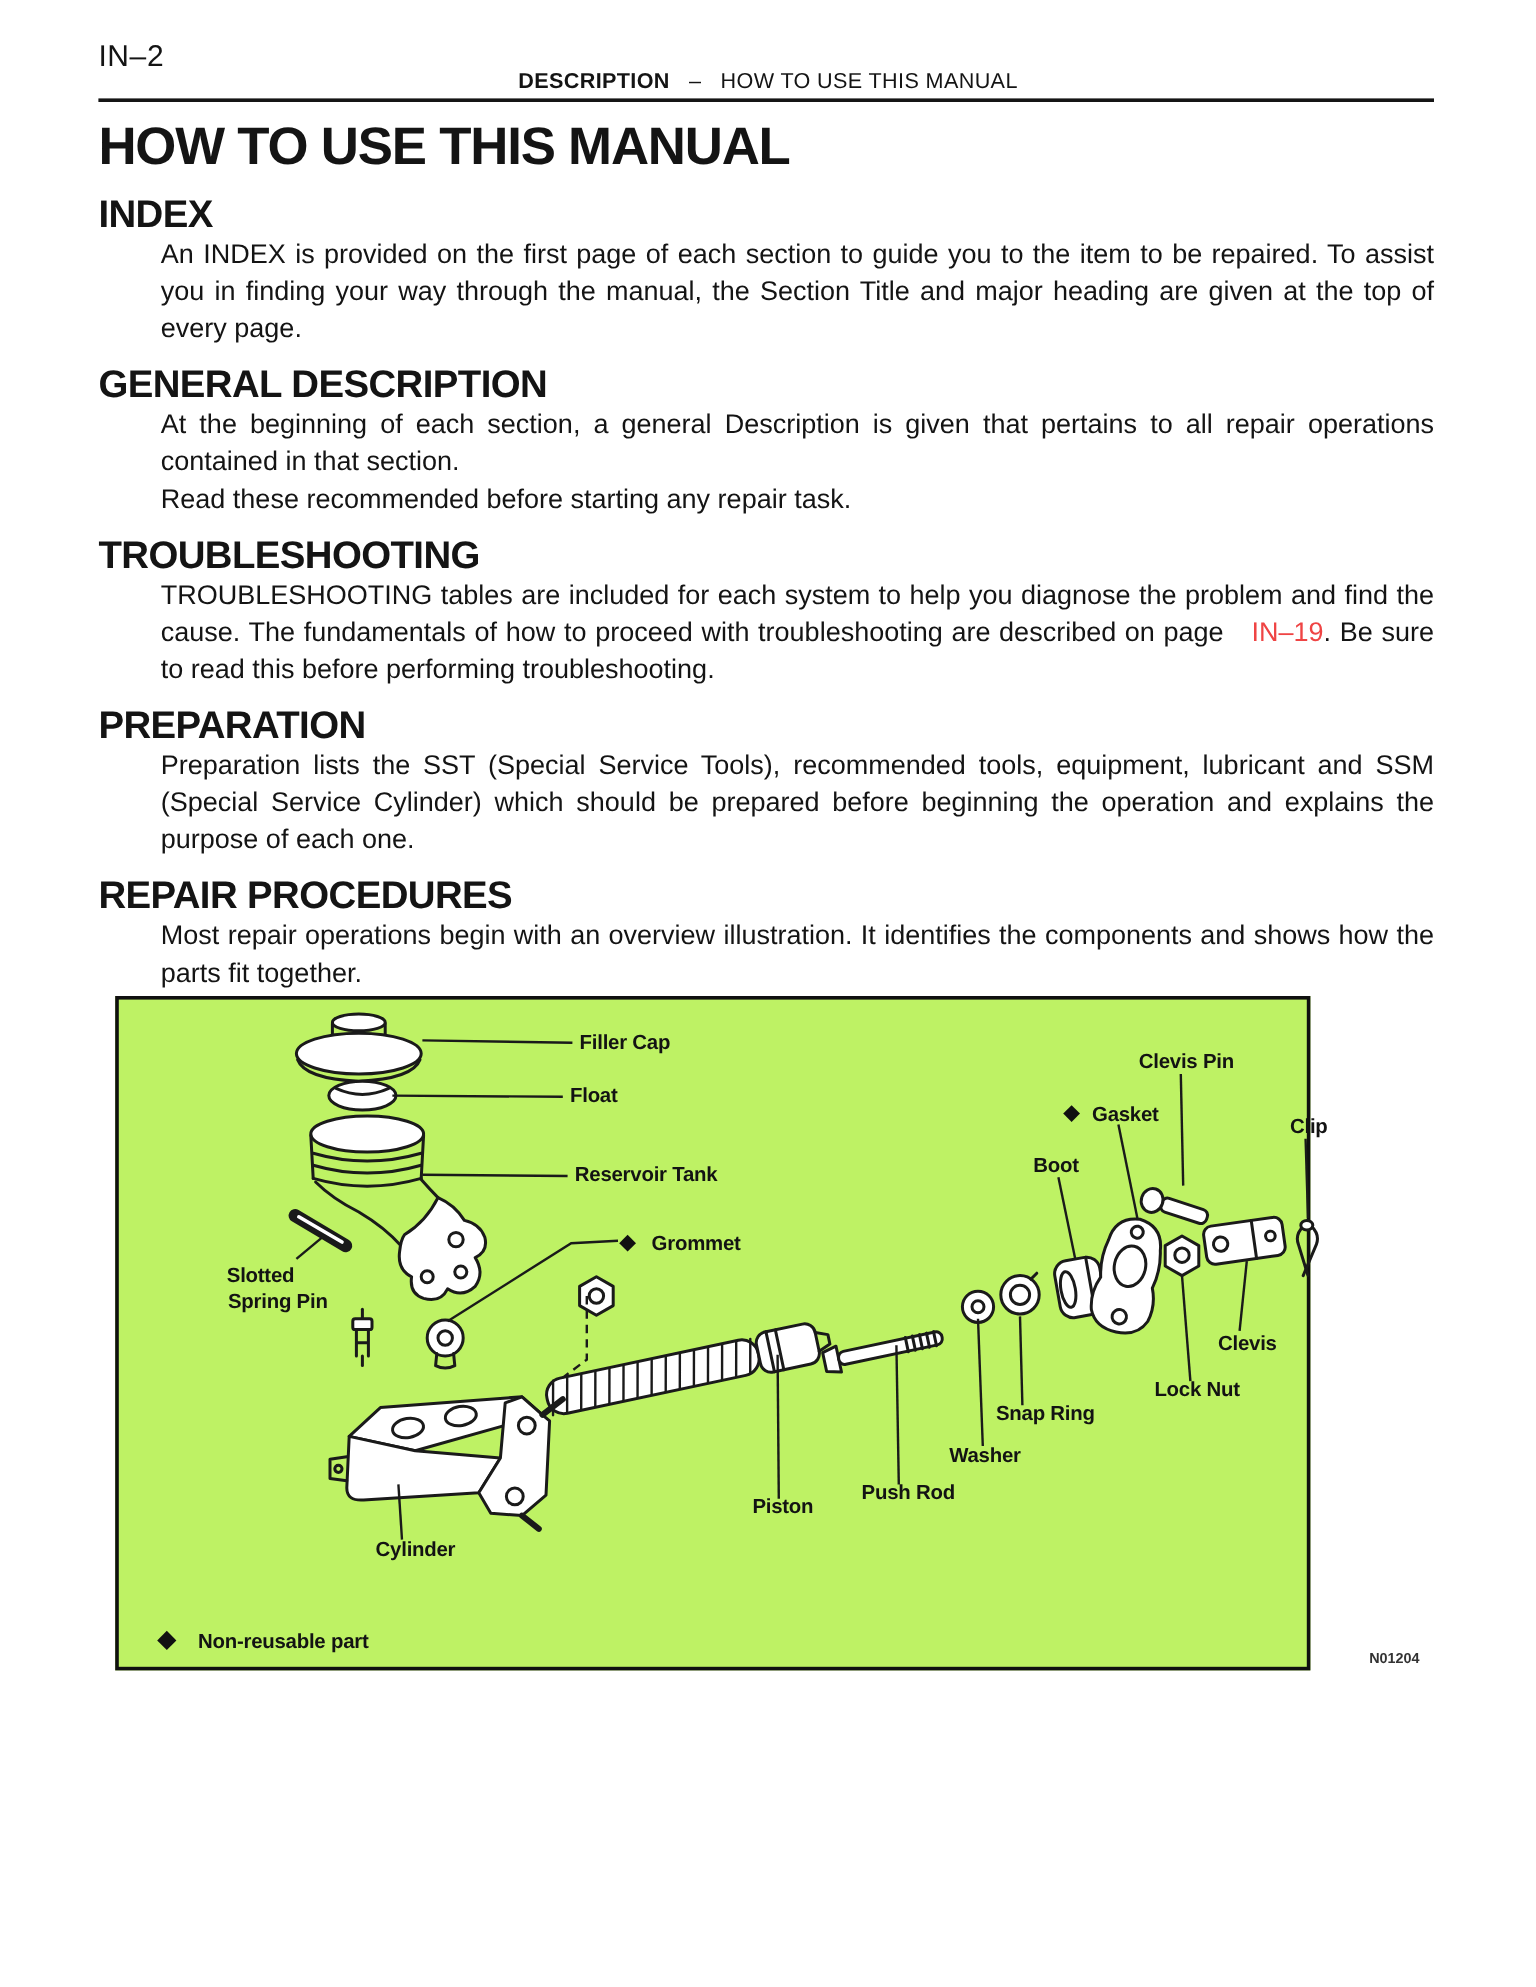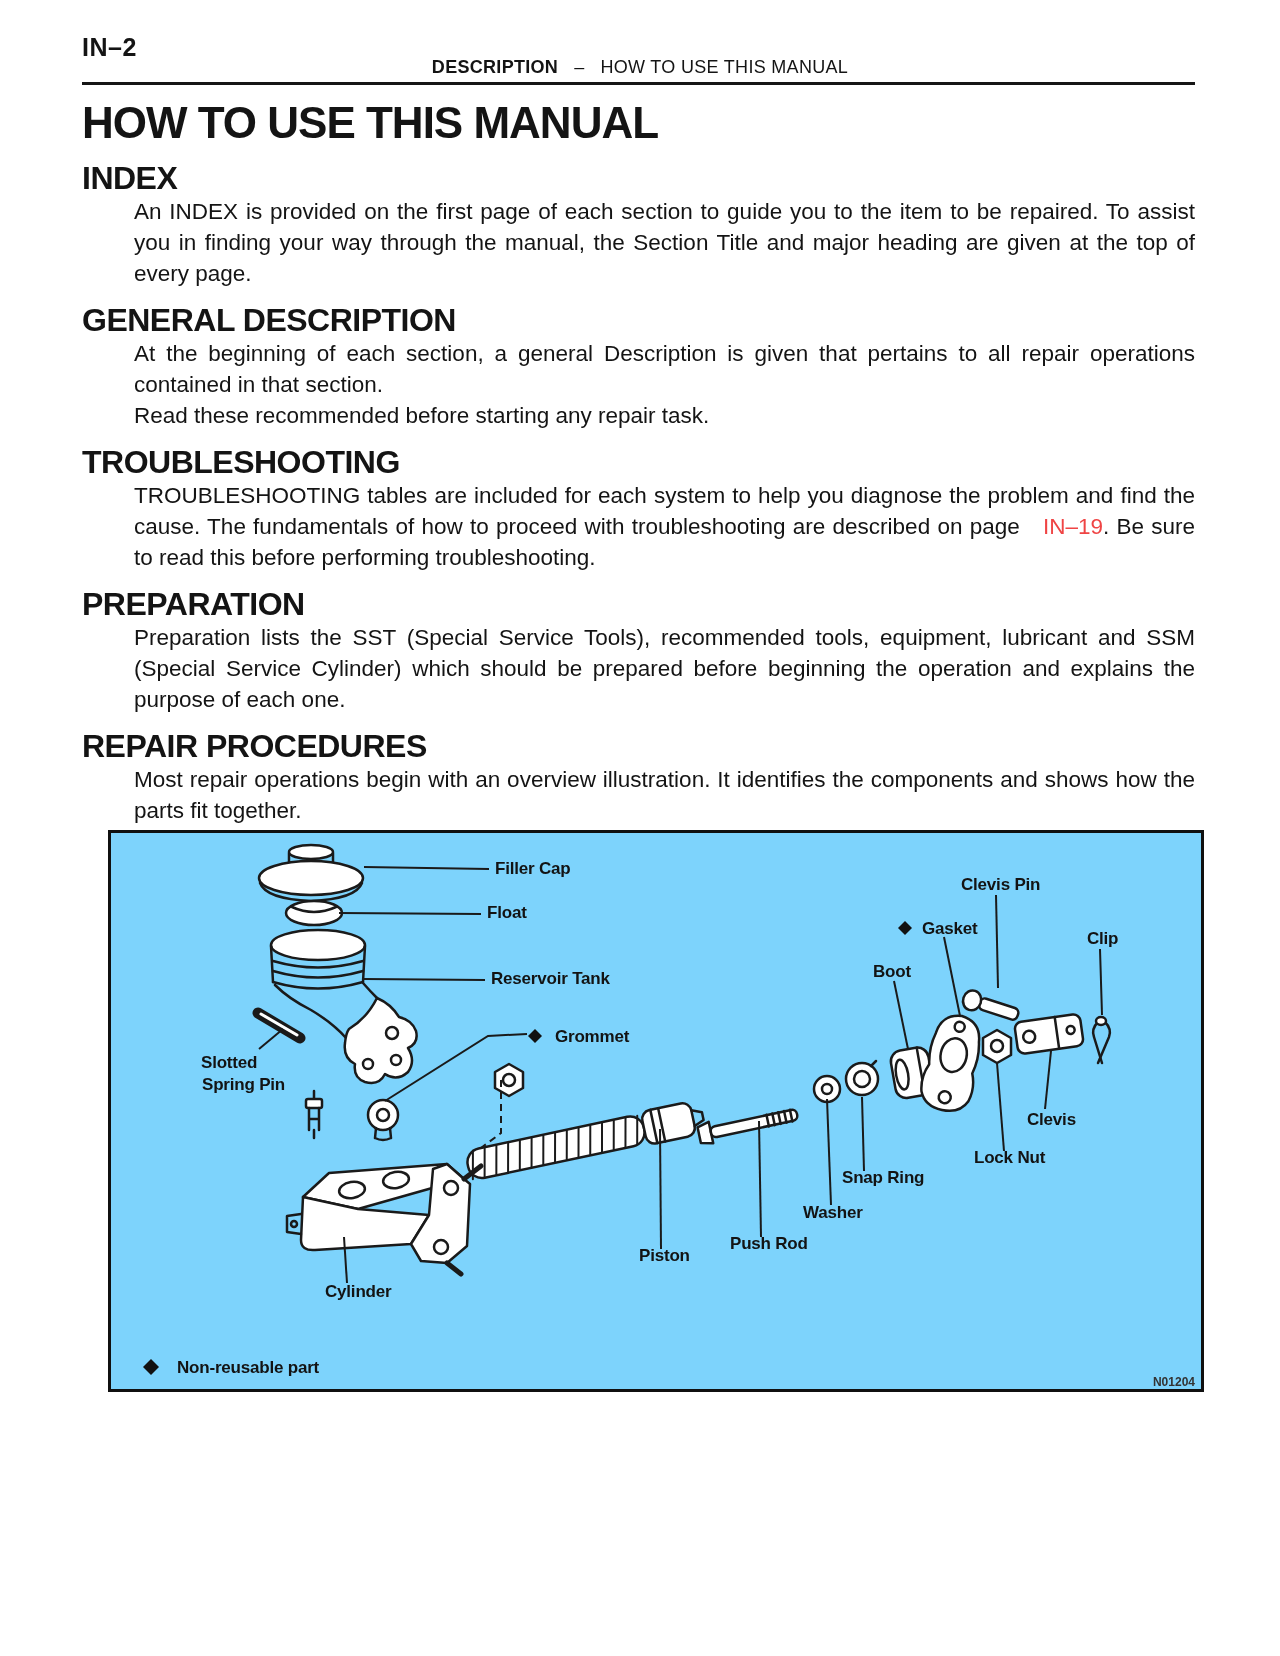--- a/index.html
+++ b/index.html
@@ -1,30 +1,30 @@
 <!DOCTYPE html>
 <html><head>
 <meta charset="utf-8">
 <style>
   html,body{margin:0;padding:0;background:#ffffff;}
   body{width:1280px;height:1656px;position:relative;overflow:hidden;
        font-family:"Liberation Sans",sans-serif;color:#141414;}
   .page{position:absolute;inset:0;padding:34px 85px 0 82px;box-sizing:border-box;}
-  .page-number{font-size:25px;font-weight:bold;letter-spacing:.5px;line-height:26px;}
+  .page-number{font-size:25px;font-weight:normal;letter-spacing:.5px;line-height:26px;}
   .running-header{position:absolute;top:57px;left:0;right:0;text-align:center;font-size:18px;
                   letter-spacing:.3px;white-space:nowrap;}
   .rh-section{font-weight:bold;}
   .rh-sep{margin:0 16px;}
   .rule{height:3px;background:#151515;margin-top:22px;}
   h1{font-size:44px;font-weight:bold;letter-spacing:-1px;margin:14px 0 0;line-height:48px;}
   h2{font-size:32px;font-weight:bold;letter-spacing:-.5px;margin:14px 0 0;line-height:35px;}
   p{font-size:22.5px;line-height:31px;margin:0 0 0 52px;text-align:justify;}
   a.page-link{color:#ef4444;text-decoration:none;cursor:pointer;margin-left:16px;}
-  figure.diagram{position:absolute;top:830px;left:108px;margin:0;width:1096px;height:562px;
-                 border:3px solid #101010;box-sizing:border-box;background:#7dd3fc;}
+  figure.diagram{position:absolute;top:830px;left:96px;margin:0;width:996px;height:562px;
+                 border:3px solid #101010;box-sizing:border-box;background:#bef264;}
   figure.diagram svg{display:block;width:1090px;height:556px;}
   #parts *{stroke:#1a1a1a;stroke-width:2.5;fill:none;stroke-linejoin:round;stroke-linecap:round;}
   #parts .solid{fill:#ffffff;}
   .leader{fill:none;stroke:#1a1a1a;stroke-width:2;}
   .dashed{stroke-dasharray:7 5;}
   .diamond{fill:#111111;stroke:none;}
   .dlabel{font-family:"Liberation Sans",sans-serif;font-weight:bold;font-size:17px;
           letter-spacing:-.2px;fill:#131313;}
   .figcode{font-family:"Liberation Sans",sans-serif;font-weight:bold;font-size:12px;fill:#333333;}
 </style>

